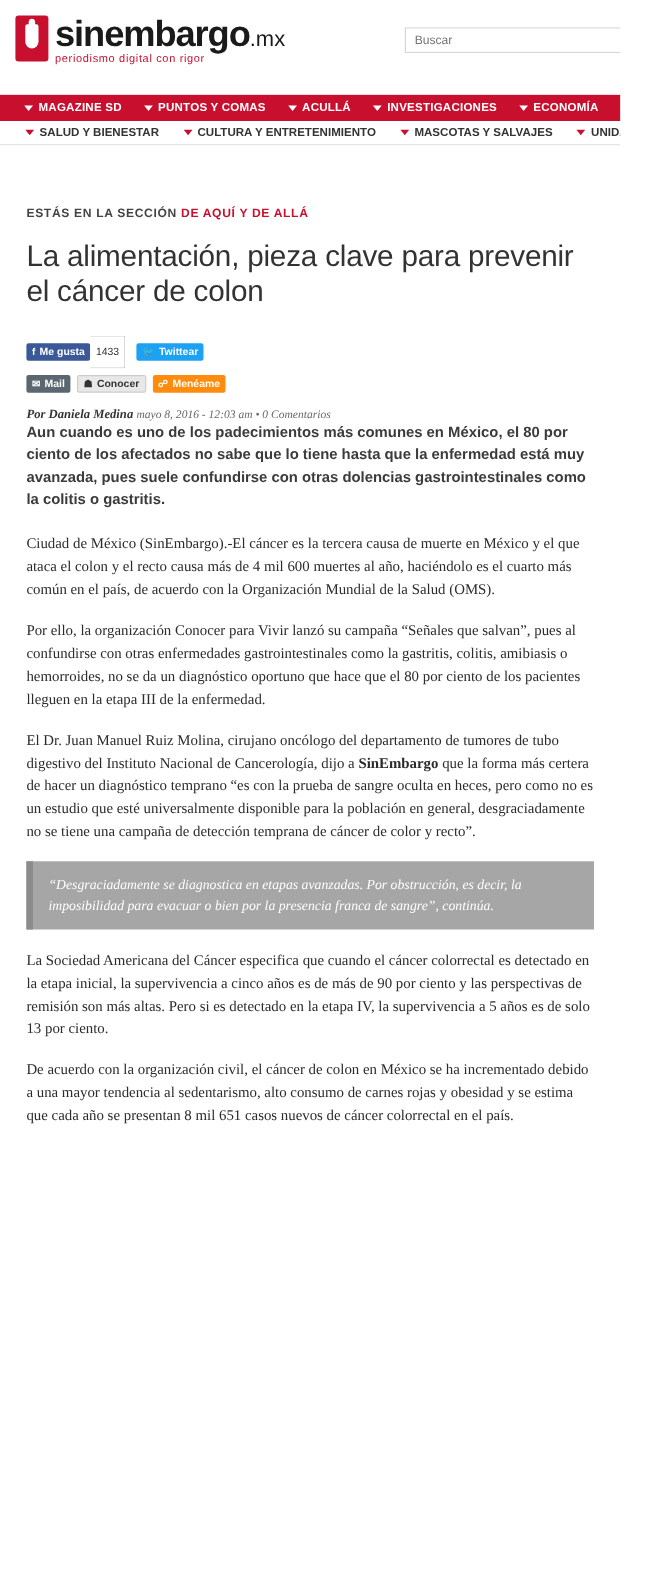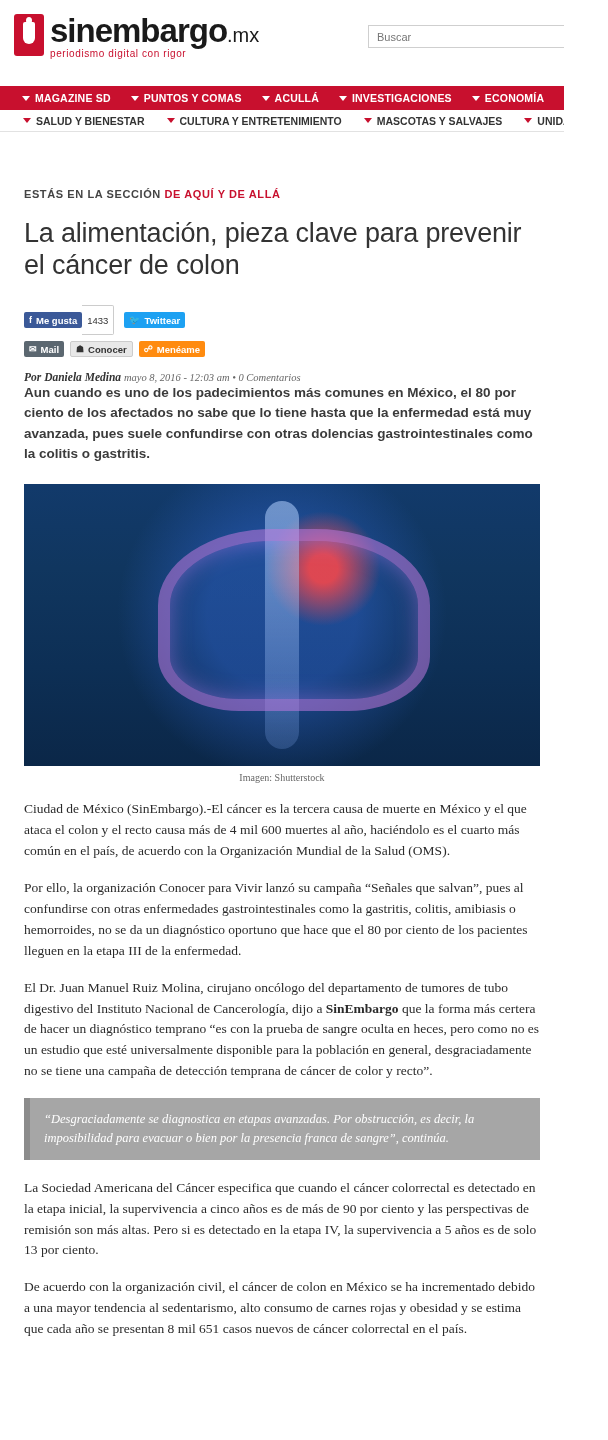--- a/index.html
+++ b/index.html
@@ -364,24 +364,20 @@
       </span>
     </div>
 
     <div class="byline">
       <span class="author">Por Daniela Medina</span>
       <span class="meta">mayo 8, 2016 - 12:03 am • 0 Comentarios</span>
     </div>
 
     <p class="lede">Aun cuando es uno de los padecimientos más comunes en México, el 80 por ciento de los afectados no sabe que lo tiene hasta que la enfermedad está muy avanzada, pues suele confundirse con otras dolencias gastrointestinales como la colitis o gastritis.</p>
 
-    <figure class="figure">
-      <div class="photo"></div>
-      <figcaption class="figcaption">Imagen: Shutterstock</figcaption>
-    </figure>
 
     <div class="body-text">
       <p>Ciudad de México (SinEmbargo).-El cáncer es la tercera causa de muerte en México y el que ataca el colon y el recto causa más de 4 mil 600 muertes al año, haciéndolo es el cuarto más común en el país, de acuerdo con la Organización Mundial de la Salud (OMS).</p>
       <p>Por ello, la organización Conocer para Vivir lanzó su campaña “Señales que salvan”, pues al confundirse con otras enfermedades gastrointestinales como la gastritis, colitis, amibiasis o hemorroides, no se da un diagnóstico oportuno que hace que el 80 por ciento de los pacientes lleguen en la etapa III de la enfermedad.</p>
 
       <p><span>El Dr. Juan Manuel Ruiz Molina, cirujano oncólogo del departamento de tumores de tubo digestivo del Instituto Nacional de Cancerología, dijo a </span><b>SinEmbargo</b><span> que la forma más certera de hacer un diagnóstico temprano “es con la prueba de sangre oculta en heces, pero como no es un estudio que esté universalmente disponible para la población en general, desgraciadamente no se tiene una campaña de detección temprana de cáncer de color y recto”.</span></p>
 
       <blockquote class="pullquote">“Desgraciadamente se diagnostica en etapas avanzadas. Por obstrucción, es decir, la imposibilidad para evacuar o bien por la presencia franca de sangre”, continúa.</blockquote>
 
       <p>La Sociedad Americana del Cáncer especifica que cuando el cáncer colorrectal es detectado en la etapa inicial, la supervivencia a cinco años es de más de 90 por ciento y las perspectivas de remisión son más altas. Pero si es detectado en la etapa IV, la supervivencia a 5 años es de solo 13 por ciento.</p>

